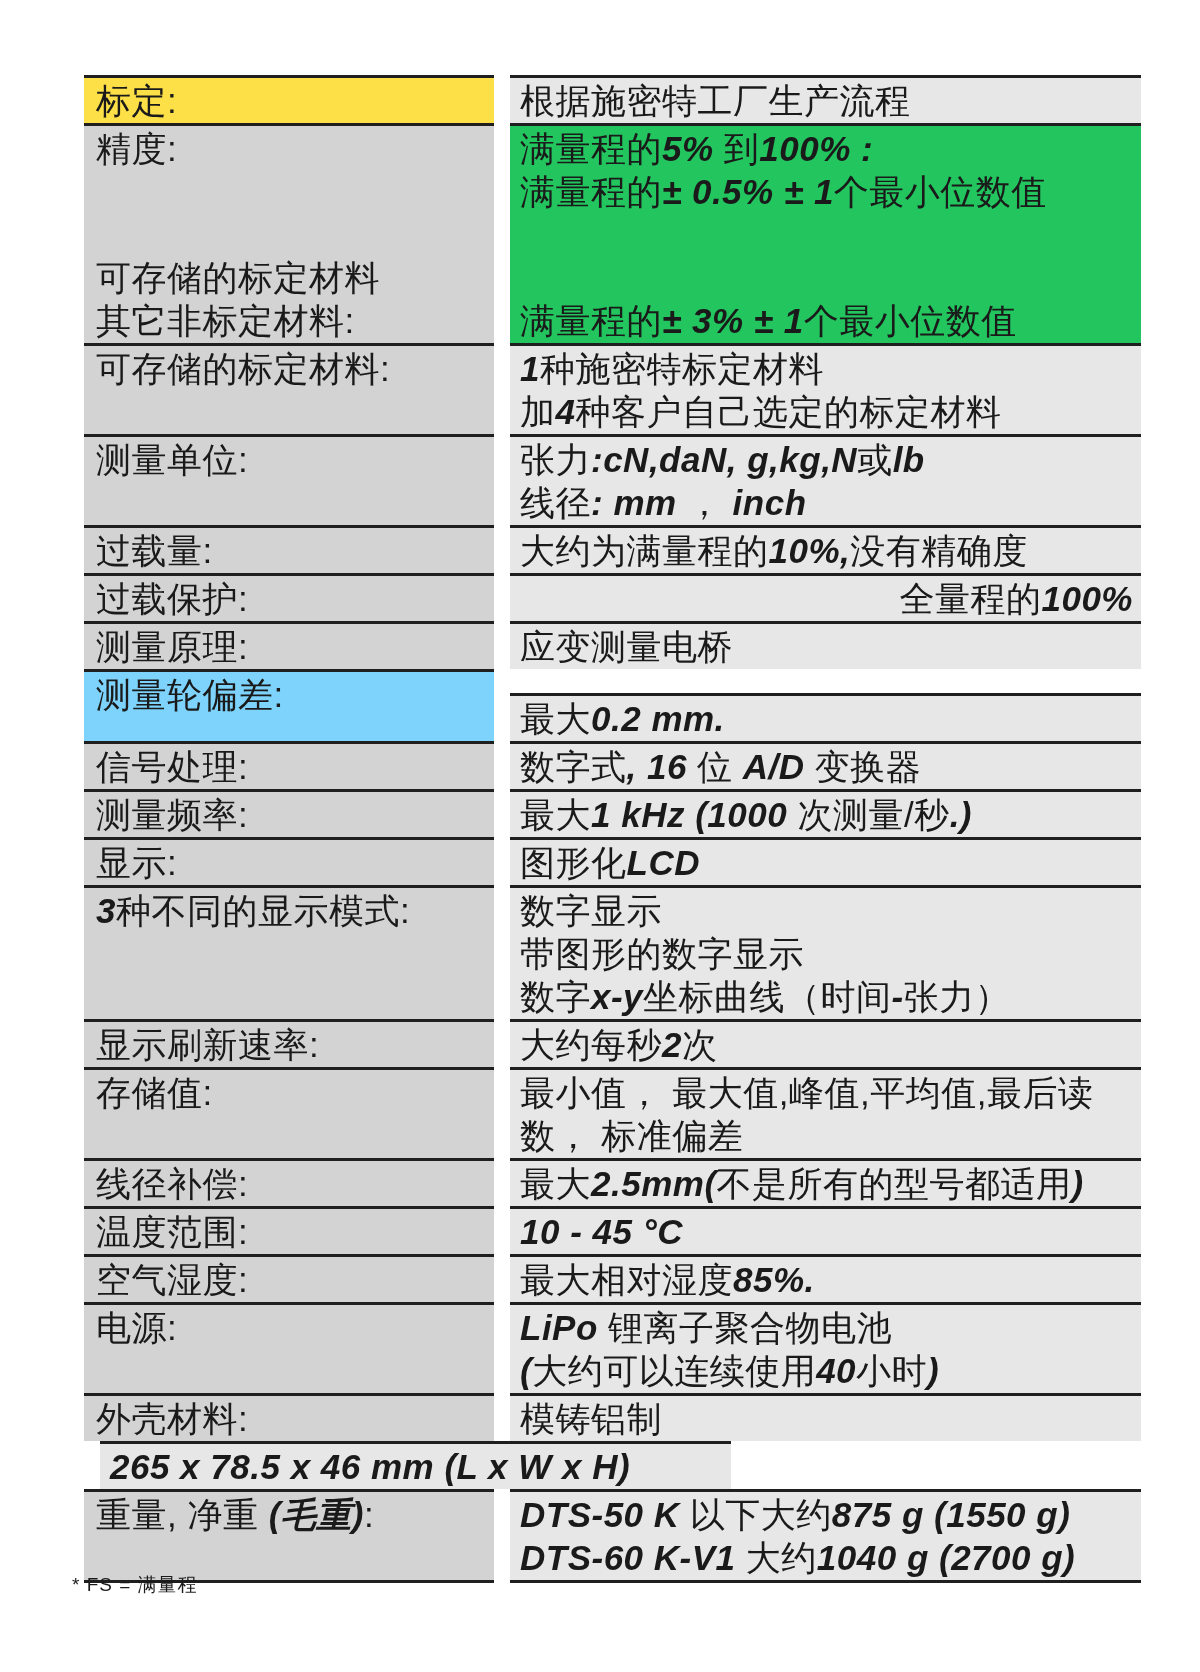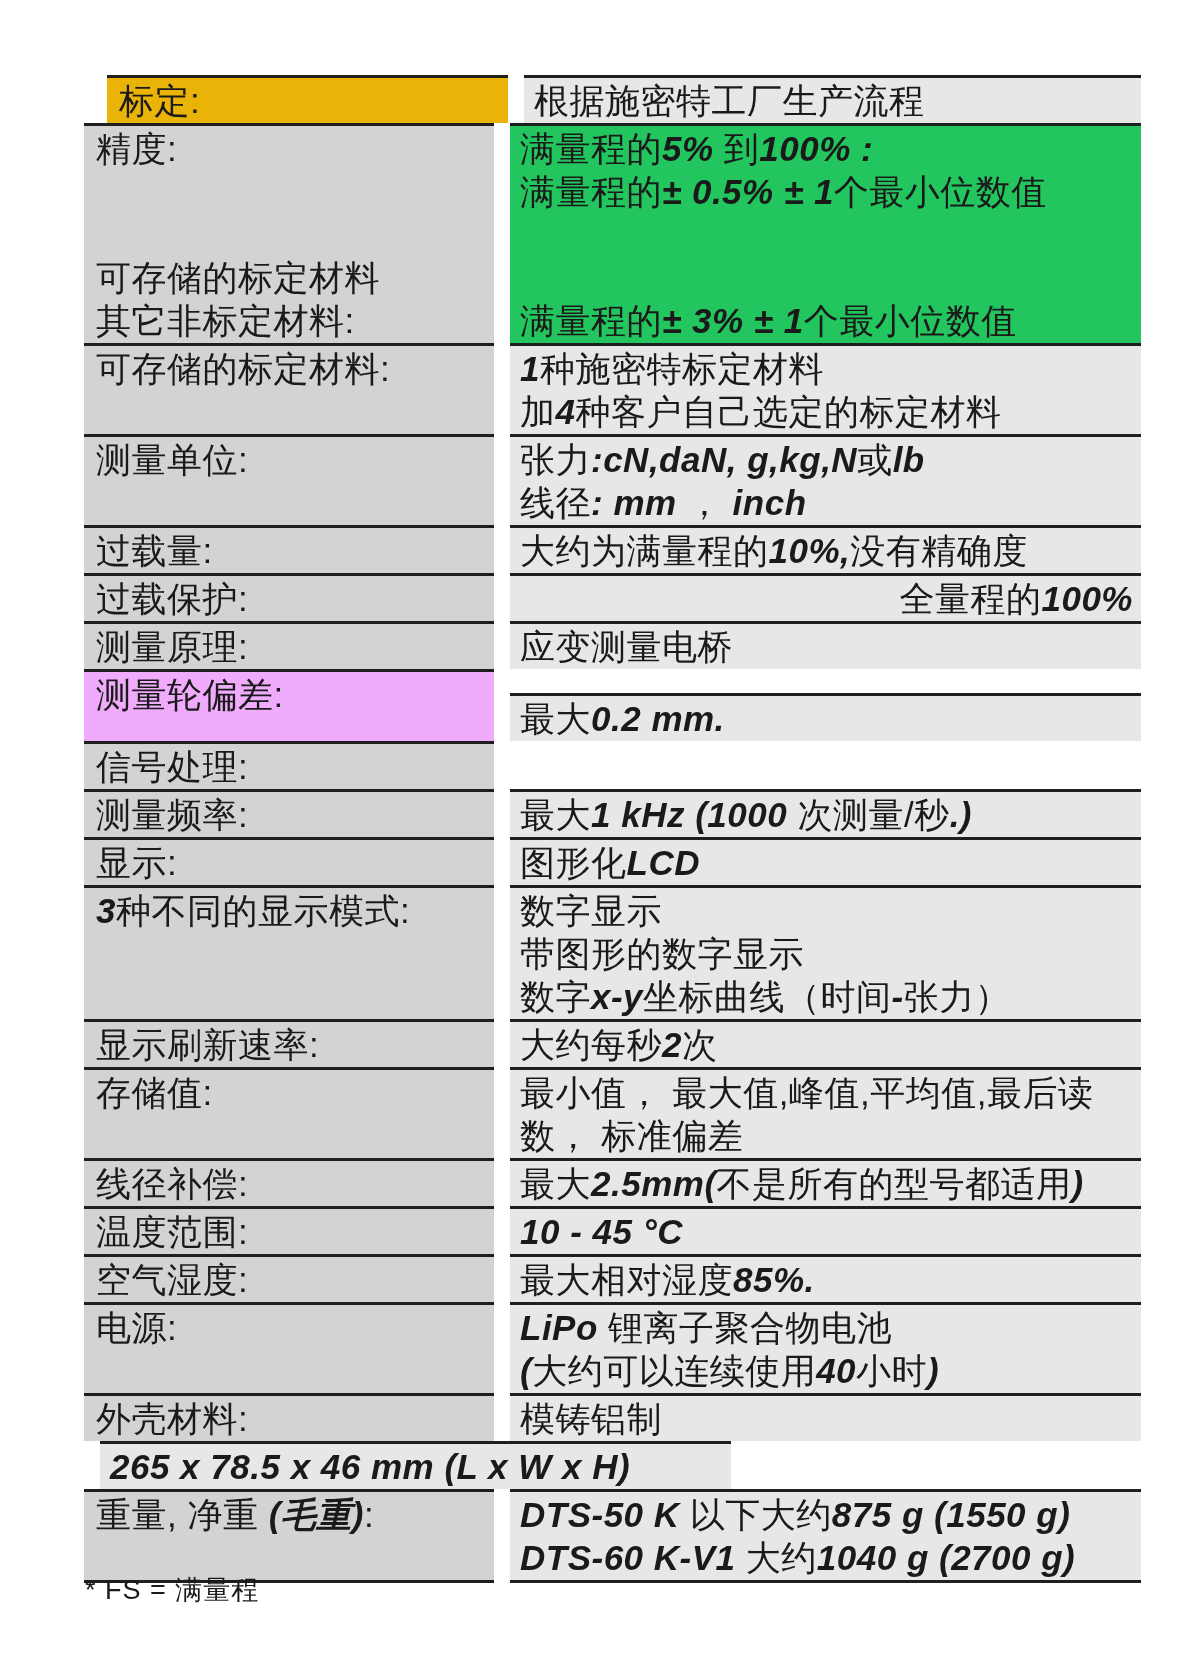--- a/index.html
+++ b/index.html
@@ -54,34 +54,34 @@
   .seg-n {
     font-weight: normal;
     font-style: normal;
   }
   .seg-bi {
     font-weight: bold;
     font-style: italic;
   }
   .footnote {
     position: absolute;
-    left: 85px;
+    left: 72px;
     top: 1572px;
-    font-size: 27px;
+    font-size: 19px;
     letter-spacing: 1px;
     color: #1a1a1a;
   }
 </style>
 </head>
 <body>
 
 <div class="page">
   <div class="spec-table" id="table-root">
       <div class="row">
-        <div class="cell label-cell" style="background: #eab308; border-top-color: rgb(31, 31, 31); margin-left: 23px;">
+        <div class="cell label-cell" style="background: #fde047; border-top-color: rgb(31, 31, 31);">
           <div class="line"><span class="seg-n">标定:</span></div>
         </div>
         <div class="cell value-cell" style="background: rgb(231, 231, 231); border-top-color: rgb(31, 31, 31);">
           <div class="line"><span class="seg-n">根据施密特工厂生产流程</span></div>
         </div>
       </div>
       <div class="row">
         <div class="cell label-cell" style="background: rgb(211, 211, 211); border-top-color: rgb(31, 31, 31);">
           <div class="line"><span class="seg-n">精度:</span></div>
           <div class="line">&nbsp;</div>
@@ -133,30 +133,33 @@
       </div>
       <div class="row">
         <div class="cell label-cell" style="background: rgb(211, 211, 211); border-top-color: rgb(31, 31, 31);">
           <div class="line"><span class="seg-n">测量原理:</span></div>
         </div>
         <div class="cell value-cell" style="background: rgb(231, 231, 231); border-top-color: rgb(31, 31, 31);">
           <div class="line"><span class="seg-n">应变测量电桥</span></div>
         </div>
       </div>
       <div class="row">
-        <div class="cell label-cell" style="background: #f0abfc; border-top-color: rgb(31, 31, 31);">
+        <div class="cell label-cell" style="background: #7dd3fc; border-top-color: rgb(31, 31, 31);">
           <div class="line"><span class="seg-n">测量轮偏差:</span></div>
         </div>
         <div class="cell value-cell" style="background: rgb(231, 231, 231); border-top-color: rgb(31, 31, 31); margin-top: 24px;">
           <div class="line"><span class="seg-n">最大</span><span class="seg-bi">0.2 mm.</span></div>
         </div>
       </div>
       <div class="row">
         <div class="cell label-cell" style="background: rgb(211, 211, 211); border-top-color: rgb(31, 31, 31);">
           <div class="line"><span class="seg-n">信号处理:</span></div>
+        </div>
+        <div class="cell value-cell" style="background: rgb(231, 231, 231); border-top-color: rgb(31, 31, 31);">
+          <div class="line"><span class="seg-n">数字式</span><span class="seg-bi">, 16</span><span class="seg-n"> 位 </span><span class="seg-bi">A/D</span><span class="seg-n"> 变换器</span></div>
         </div>
       </div>
       <div class="row">
         <div class="cell label-cell" style="background: rgb(211, 211, 211); border-top-color: rgb(31, 31, 31);">
           <div class="line"><span class="seg-n">测量频率:</span></div>
         </div>
         <div class="cell value-cell" style="background: rgb(231, 231, 231); border-top-color: rgb(31, 31, 31);">
           <div class="line"><span class="seg-n">最大</span><span class="seg-bi">1 kHz (1000</span><span class="seg-n"> 次测量/秒</span><span class="seg-bi">.)</span></div>
         </div>
       </div>

